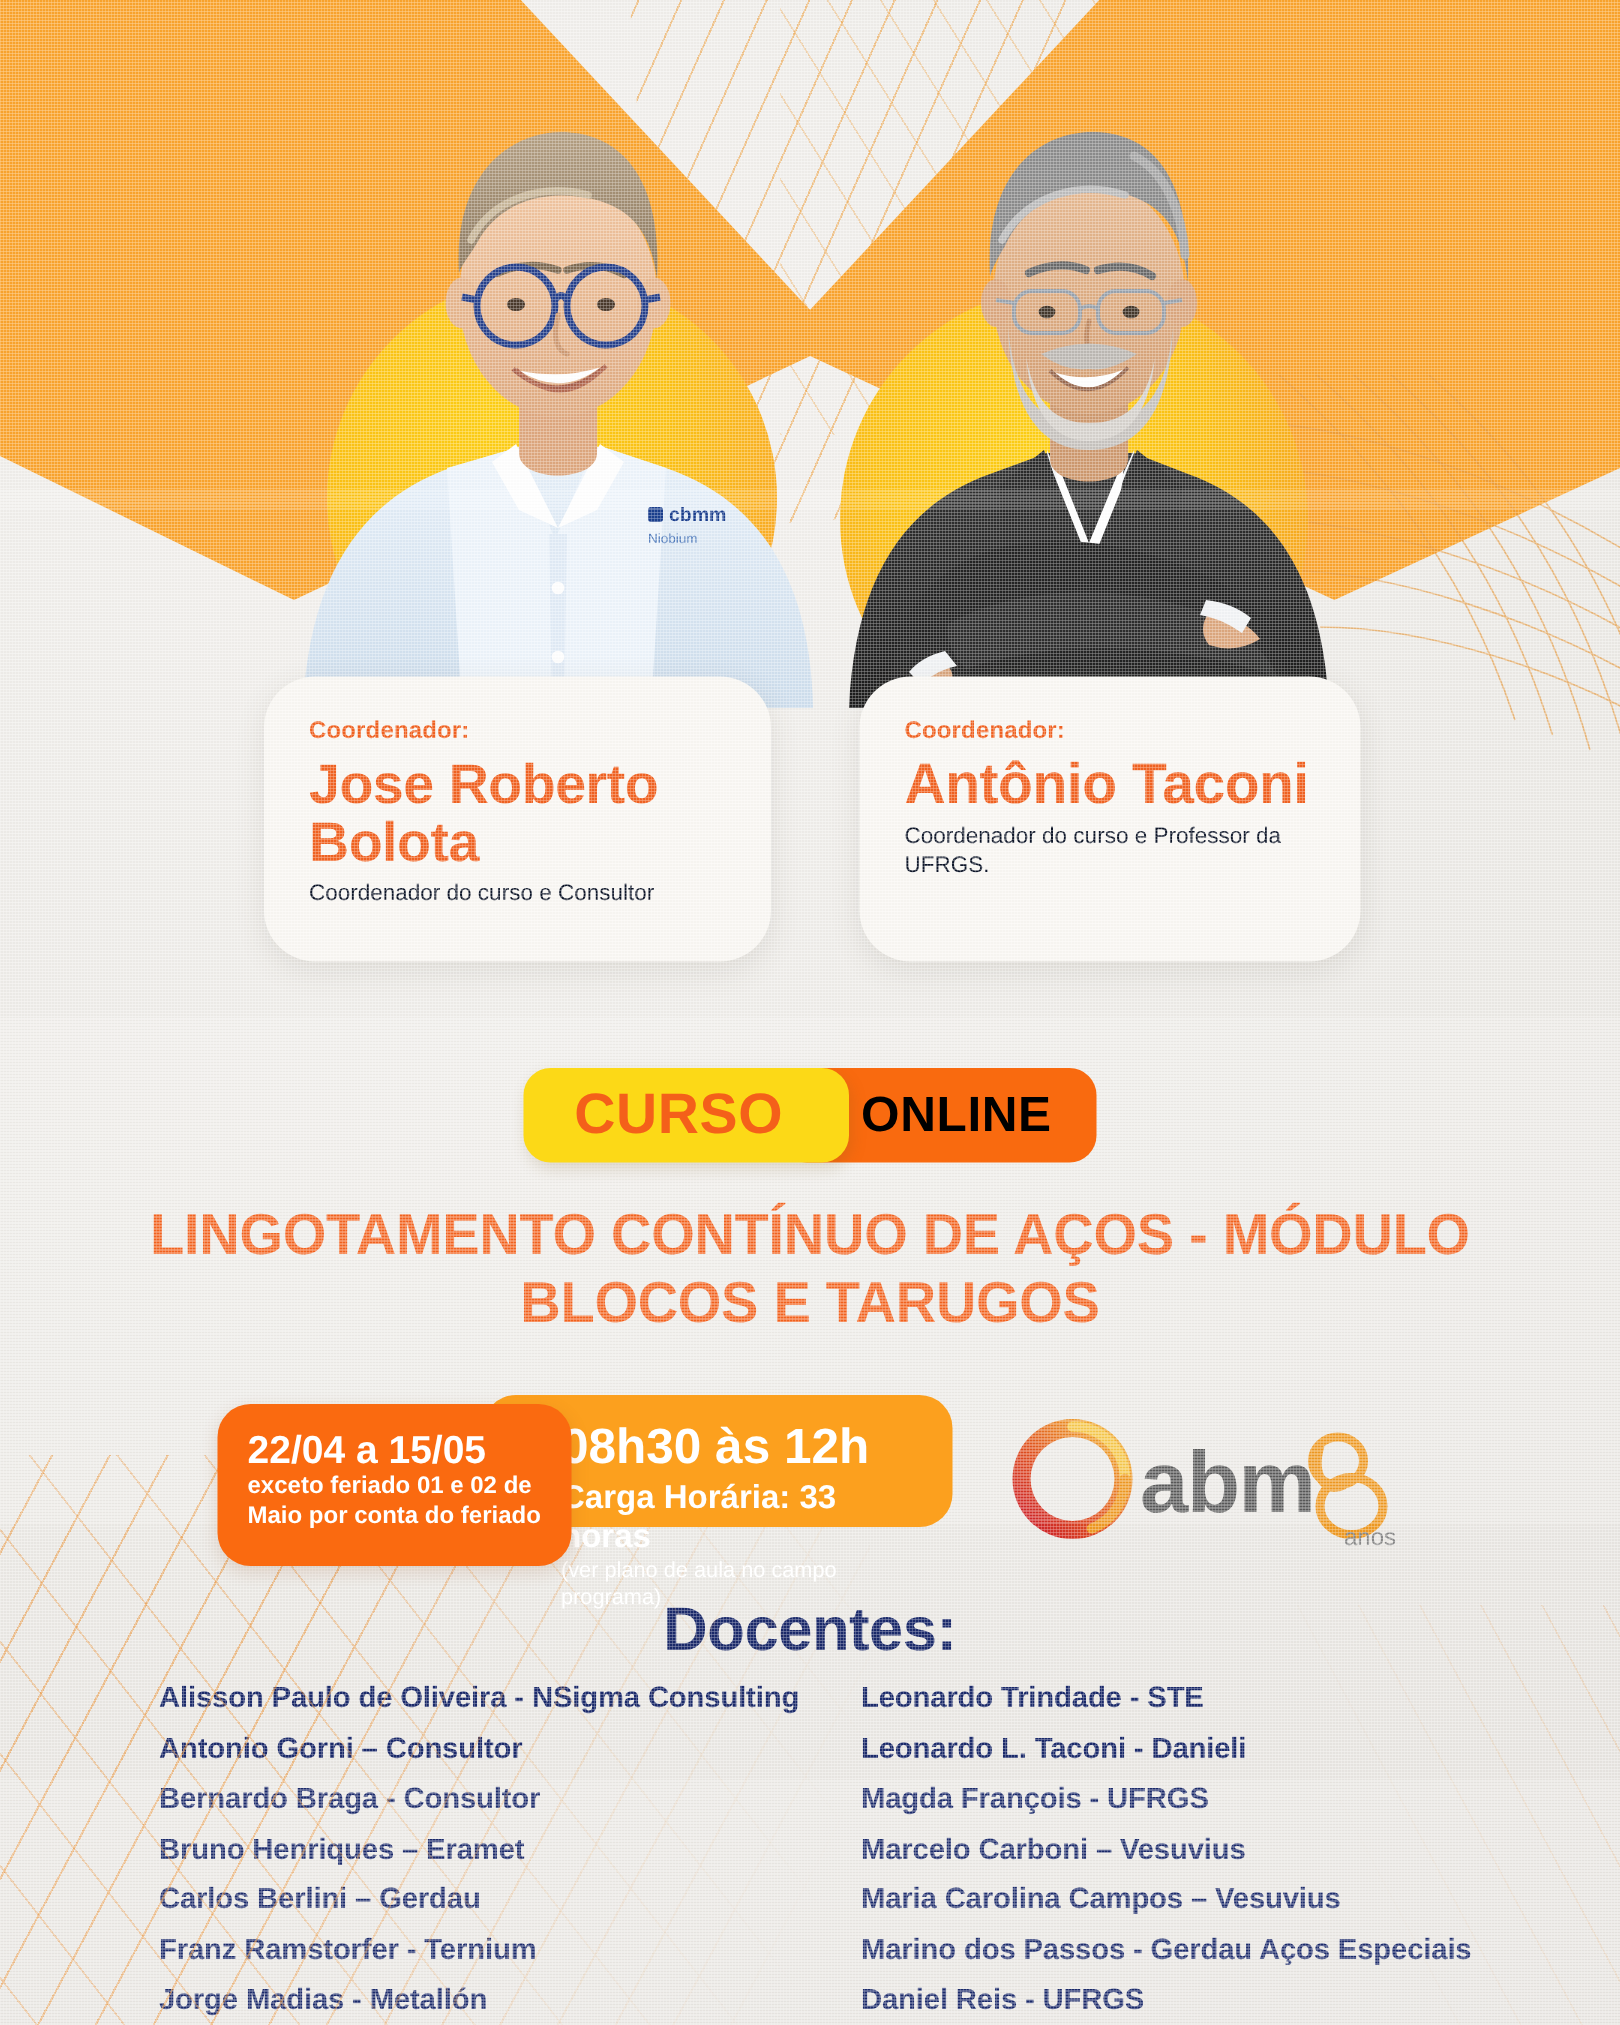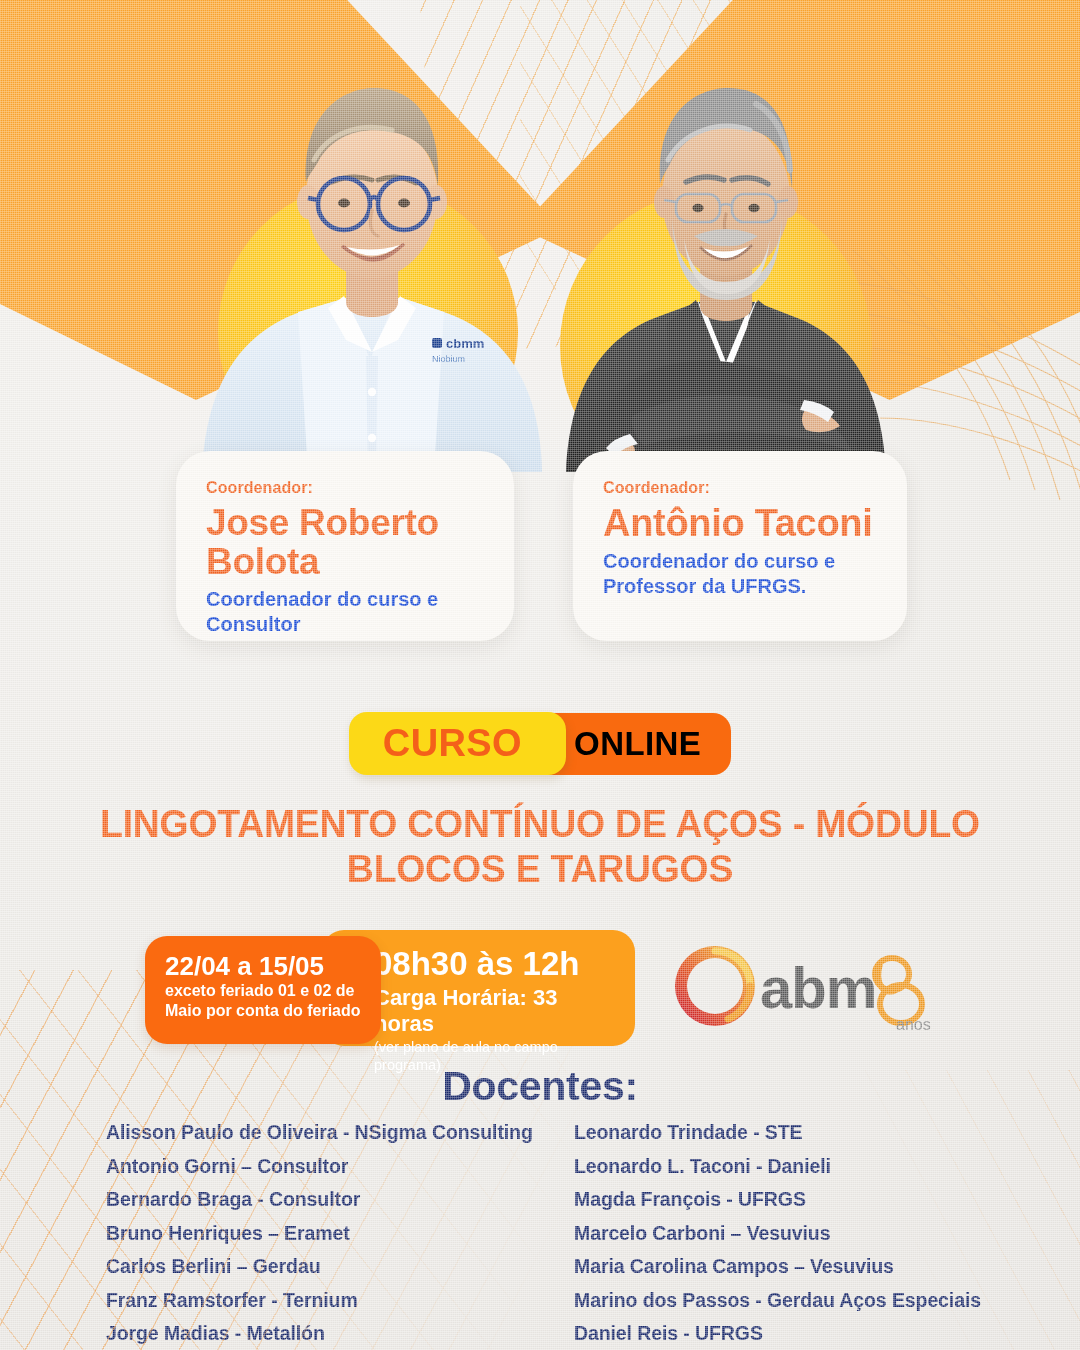--- a/index.html
+++ b/index.html
@@ -134,35 +134,35 @@
   }
   .coord-name {
     color: #f26322;
     font-size: 37px;
     font-weight: 700;
     line-height: 1.06;
     letter-spacing: -.3px;
     margin-bottom: 6px;
   }
   .coord-role {
-    color: #1d4ed8;
-    font-size: 20px;
-    font-weight: 700;
+    color: #0f172a;
+    font-size: 15px;
+    font-weight: 400;
     line-height: 1.22;
   }
   .coord-card.right .coord-name { font-size: 38px; }
 
   
   .badge-row {
     position: absolute;
     left: 0; right: 0; top: 712px;
     display: flex;
     justify-content: center;
   }
-  .badge-wrap { position: relative; display: flex; align-items: center; }
+  .badge-wrap { position: relative; display: flex; }
   .badge-online {
     background: #f96a0f;
     border-radius: 18px;
     color: #000000;
     font-size: 33px;
     font-weight: 700;
     letter-spacing: .4px;
     padding: 12px 30px 12px 54px;
     margin-left: -46px;
     position: relative;
@@ -211,21 +211,21 @@
     padding: 16px 16px 10px 20px;
     color: #ffffff;
     z-index: 2;
     box-shadow: 0 4px 12px rgba(140,70,20,.16);
   }
   .box-date .big { font-size: 26px; font-weight: 700; line-height: 1.08; margin-bottom: 1px; }
   .box-date .small { font-size: 16px; font-weight: 700; line-height: 1.22; }
   .box-time {
     position: absolute;
     left: 322px; top: 0;
-    width: 313px; height: 116px;
+    width: 313px; height: 88px;
     background: #fca01e;
     border-radius: 22px;
     box-sizing: border-box;
     padding: 16px 18px 10px 52px;
     color: #ffffff;
     z-index: 1;
   }
   .box-time .big { font-size: 33px; font-weight: 700; line-height: 1.08; }
   .box-time .mid { font-size: 22px; font-weight: 700; line-height: 1.2; margin-top: 3px; }
   .box-time .tiny { font-size: 14.5px; font-weight: 400; line-height: 1.2; margin-top: 2px; }

